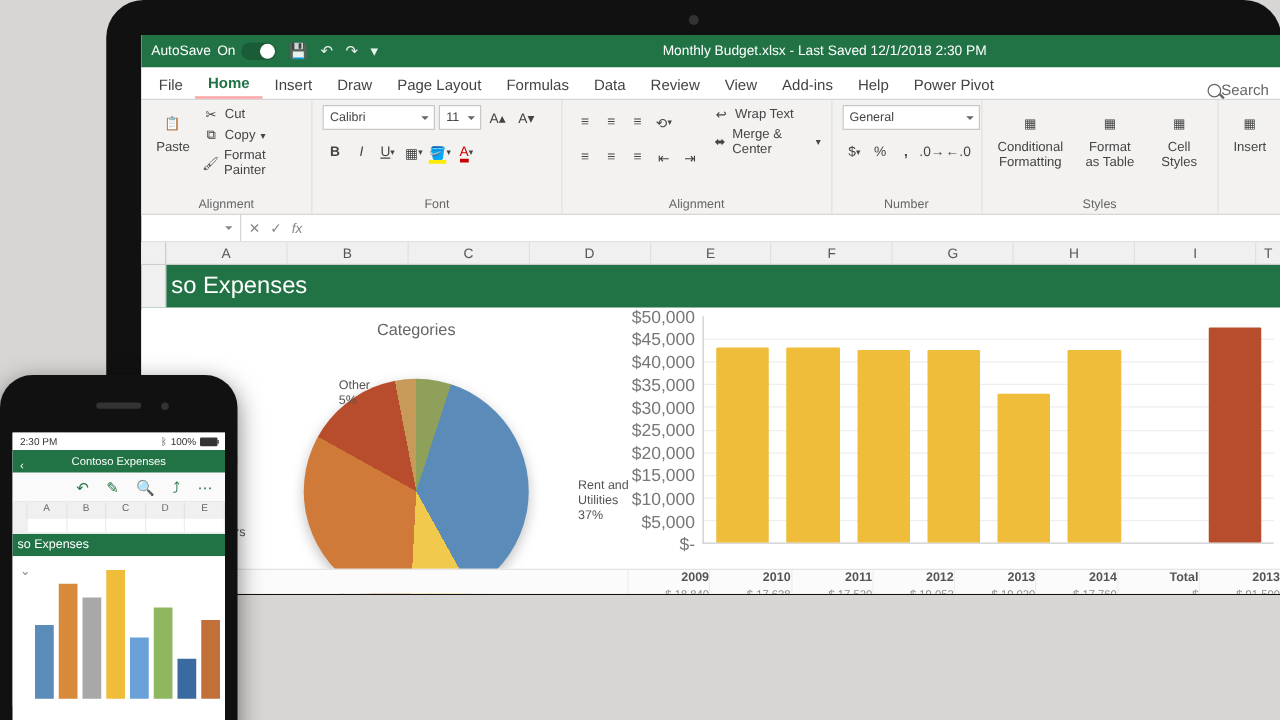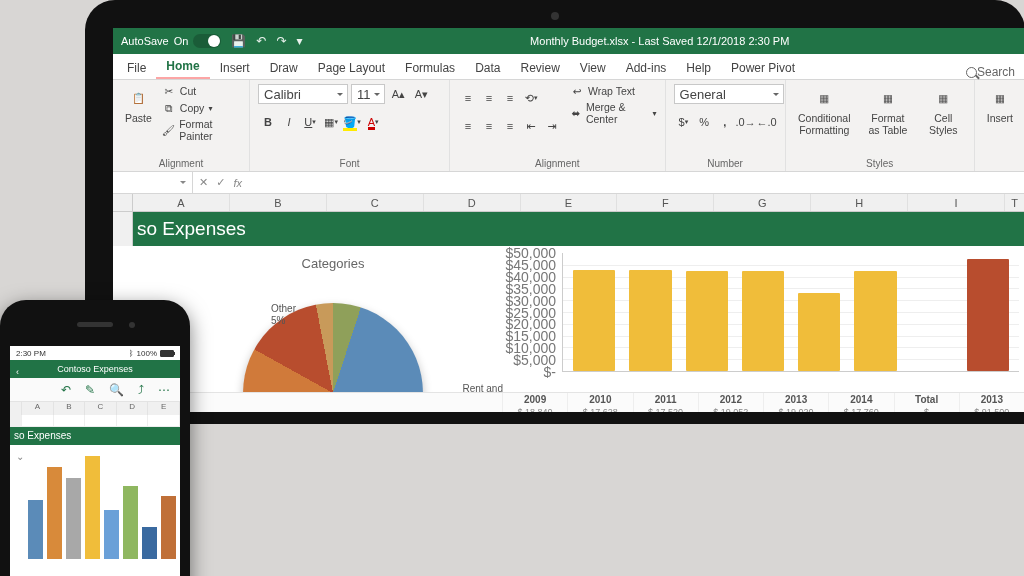--- a/index.html
+++ b/index.html
@@ -1,19 +1,19 @@
 <!DOCTYPE html>
 <html><head>
 <meta charset="utf-8">
 <style>
   * { box-sizing: border-box; margin: 0; padding: 0; font-family: "Segoe UI", Arial, sans-serif; }
   body { width: 1024px; height: 576px; background: #d8d6d4; overflow: hidden; position: relative; }
 
   
-  .laptop { position: absolute; top: 0; left: 85px; width: 940px; height: 424px; background: #111; border-radius: 30px 30px 0 0; padding: 28px 0 12px 28px; }
+  .laptop { position: absolute; top: 0; left: 85px; width: 940px; height: 476px; background: #111; border-radius: 30px 30px 0 0; padding: 28px 0 1px 28px; }
   .laptop .camera { position:absolute; top:12px; left:50%; width:8px; height:8px; background:#333; border-radius:50%; transform:translateX(-50%);}
   .screen { width: 100%; height: 100%; background: #fff; overflow:hidden; position:relative; }
 
   
   .titlebar { height: 26px; background:#217346; color:#fff; display:flex; align-items:center; font-size:11px; padding:0 8px; }
   .titlebar .autosave { display:flex; align-items:center; gap:5px;}
   .toggle { width:28px; height:14px; background:#1a5c38; border-radius:7px; position:relative; }
   .toggle::after{content:"";position:absolute;right:1px;top:1px;width:12px;height:12px;background:#fff;border-radius:50%;}
   .qat { display:flex; gap:10px; margin-left:10px; opacity:.9;}
   .qat span { font-size:12px;}
@@ -33,21 +33,21 @@
   .group-content{flex:1; display:flex; align-items:flex-start; gap:6px;}
   .group-label{ text-align:center; font-size:10px; color:#666; padding-top:1px;}
   .bigbtn { display:flex; flex-direction:column; align-items:center; gap:2px; padding:2px 4px; font-size:10.5px; cursor:pointer;}
   .bigbtn .ico { width:24px; height:24px; display:flex;align-items:center;justify-content:center;}
   .stack { display:flex; flex-direction:column; gap:3px; font-size:10.5px;}
   .stack div{display:flex;align-items:center;gap:4px; cursor:pointer;}
   .mini-ico{width:14px;height:14px;display:inline-flex;align-items:center;justify-content:center;}
 
   
   .font-row{display:flex;gap:3px;align-items:center;}
-  .dd{height:20px;border:1px solid #c8c8c8;background:#fff;display:flex;align-items:center;padding:0 14px 0 5px;font-size:13px;position:relative;}
+  .dd{height:20px;border:1px solid #c8c8c8;background:#fff;display:flex;align-items:center;padding:0 14px 0 5px;font-size:10px;position:relative;}
   .dd::after{content:"";position:absolute;right:4px;top:8px;border:3px solid transparent;border-top-color:#666;}
   .btnrow{display:flex;gap:1px;margin-top:4px;}
   .sq{width:20px;height:20px;display:flex;align-items:center;justify-content:center;font-size:11px;cursor:pointer;}
 
   
   .formulabar{height:22px;display:flex;border-bottom:1px solid #d6d6d6;font-size:11px;}
   .namebox{width:80px;border-right:1px solid #d6d6d6;display:flex;align-items:center;padding-left:6px;position:relative;}
   .namebox::after{content:"";position:absolute;right:6px;top:9px;border:3px solid transparent;border-top-color:#888;}
   .fx-area{flex:1;display:flex;align-items:center;gap:8px;padding-left:6px;color:#888;}
   .fx{font-style:italic;}
@@ -89,21 +89,21 @@
   .bar-wrap{position:absolute;left:395px;top:0;right:0;bottom:20px;}
   .y-axis{position:absolute;left:0;top:5px;bottom:20px;width:52px;font-size:14px;color:#777;}
   .y-axis div{position:absolute;right:4px;transform:translateY(-50%);}    
   .plot{position:absolute;left:54px;right:6px;top:5px;bottom:20px;border-left:1px solid #ccc;border-bottom:1px solid #ccc;}
   .gl{position:absolute;left:0;right:0;height:1px;background:#eee;}
   .bars{position:absolute;left:0;right:0;bottom:0;top:0;display:flex;align-items:flex-end;gap:14px;padding:0 10px;}
   .bar{width:45px;border-radius:1px;}
 
   
   .yrrow{position:absolute;bottom:0;left:0;right:0;height:20px;background:#fbfbfb;border-top:1px solid #e4e4e4;display:flex;font-size:10px;color:#555;}
-  .yrrow div{flex:1;text-align:center;border-right:1px solid #eee;line-height:12px;padding-top:1px;}
+  .yrrow div{flex:1;text-align:right;border-right:1px solid #eee;line-height:12px;padding-top:1px;}
   .yrrow div span{display:block;color:#888;font-size:9px;}
 
   
   .phone{position:absolute;left:0;top:300px;width:190px;height:360px;background:#111;border-radius:26px;padding:46px 10px 10px;box-shadow:0 6px 20px rgba(0,0,0,.5);}
   .phone .speaker{position:absolute;top:22px;left:50%;transform:translateX(-50%);width:36px;height:5px;background:#333;border-radius:3px;}
   .phone .pcam{position:absolute;top:22px;left:50%;transform:translateX(34px);width:6px;height:6px;background:#333;border-radius:50%;}
   .pscreen{width:100%;height:100%;background:#fff;overflow:hidden;}
   .p-status{height:14px;background:#fff;display:flex;justify-content:space-between;align-items:center;font-size:8px;color:#333;padding:0 6px;}
   .p-status .r{display:flex;gap:3px;align-items:center;}
   .batt{width:14px;height:7px;border:1px solid #333;border-radius:1px;position:relative;background:#333;}

